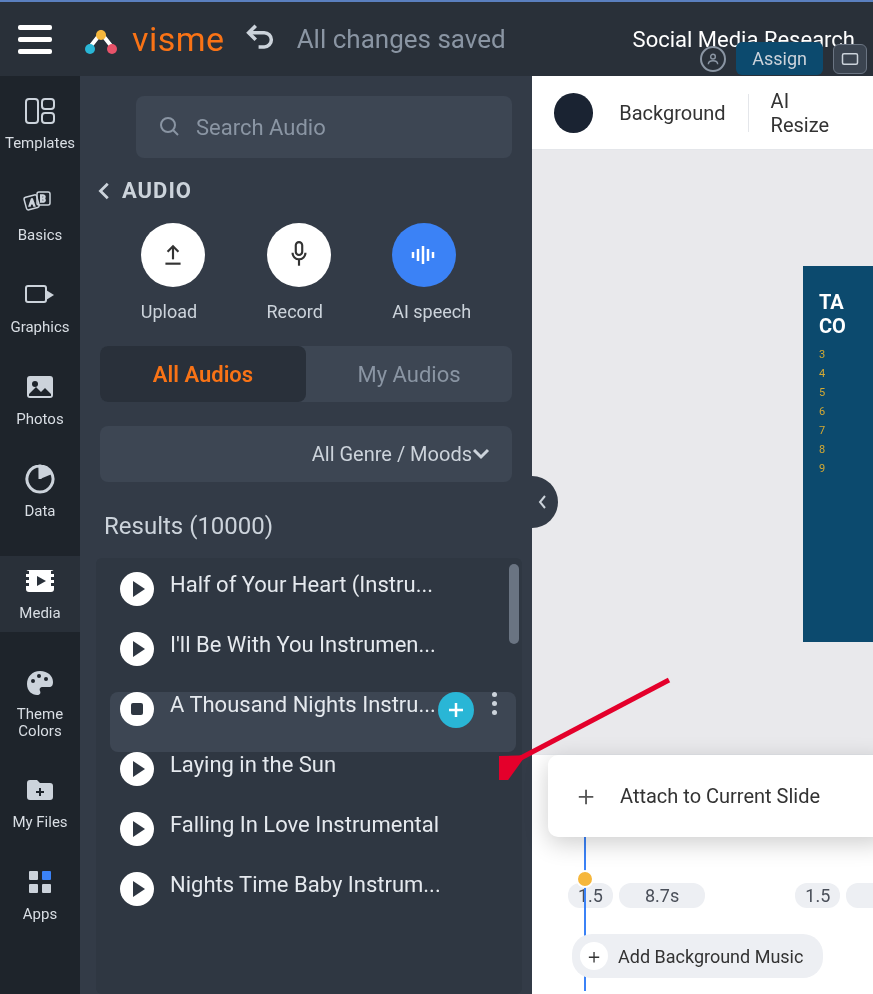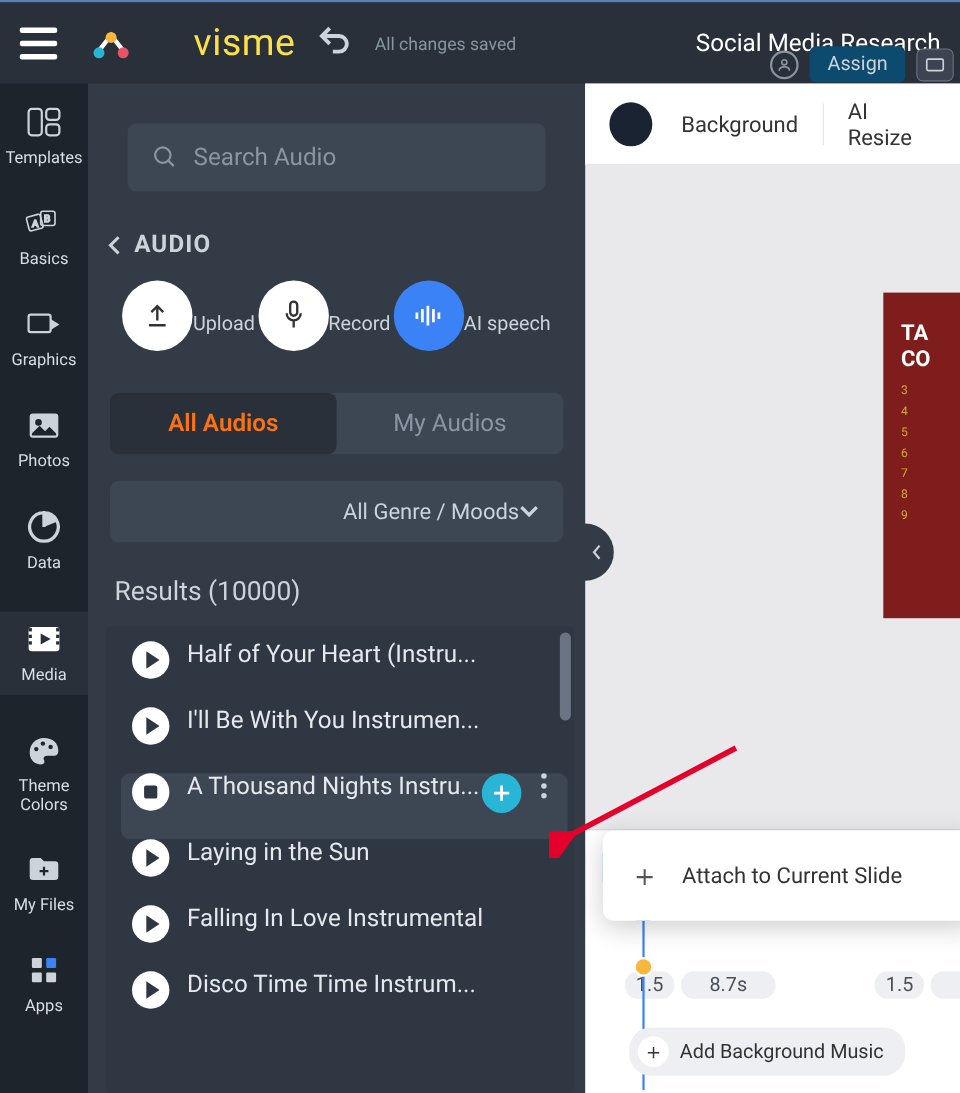--- a/index.html
+++ b/index.html
@@ -2,44 +2,44 @@
 <html><head>
 <meta charset="utf-8">
 <style>
   * { box-sizing: border-box; margin: 0; padding: 0; font-family: -apple-system, BlinkMacSystemFont, "Segoe UI", Roboto, Arial, sans-serif; }
   body { width: 873px; height: 994px; background: #293039; overflow: hidden; position: relative; }
   
   
   .top-header { height: 76px; background: #293039; display: flex; align-items: center; padding: 0 18px 0 10px; position: relative; border-top:2px solid #5a7fbf;}
   .hamburger { width:50px; height:50px; display:flex; flex-direction:column; justify-content:center; gap:7px; cursor:pointer; padding:8px;}
   .hamburger span{ height:5px; background:#fff; border-radius:2px;}
-  .logo { display:flex; align-items:center; color:#fde047; font-size:34px; margin-left:20px; font-weight:400; letter-spacing:0.5px;gap:44px;}
+  .logo { display:flex; align-items:center; color:#f97316; font-size:34px; margin-left:20px; font-weight:400; letter-spacing:0.5px;}
   .logo-swatch{ width:42px; height:28px; position:relative; margin-right:10px;}
   .undo { margin-left:18px; }
-  .save-status { color:#8a95a3; font-size:16px; margin-left:20px; }
+  .save-status { color:#8a95a3; font-size:26px; margin-left:20px; }
   .project-title { color:#fff; font-size:22px; margin-left:auto; }
   .header-right { position:absolute; right:0; top:40px; display:flex; align-items:center; gap:10px; padding-right:6px;}
   .assign-btn { background:#0c4a6e; color:#ccd3db; padding:6px 16px; border-radius:6px; font-size:18px;}
   .user-circ { width:26px; height:26px; border:2px solid #8a95a3; border-radius:50%; display:flex; align-items:center; justify-content:center;}
   .present-btn{ width:34px; height:30px; border:1px solid #6a7482; border-radius:6px; display:flex; align-items:center; justify-content:center; background:#3b4450;}
   
   
   .left-rail { position:absolute; left:0; top:76px; width:80px; bottom:0; background:#1e242b; display:flex; flex-direction:column; align-items:center; padding-top:20px;}
   .rail-item { display:flex; flex-direction:column; align-items:center; color:#d9dee4; font-size:15px; margin-bottom:36px; cursor:pointer; text-align:center; width:100%;}
   .rail-item.active{ background:#293039; padding:10px 0;}
   .rail-icon { width:36px; height:30px; display:flex; align-items:center; justify-content:center; margin-bottom:8px;}
   
   
   .audio-panel { position:absolute; left:80px; top:76px; width:452px; bottom:0; background:#333b47; display:flex; flex-direction:column;}
-  .search-wrap{ padding:36px;}
+  .search-wrap{ padding:20px;margin-left:36px;}
   .search-box{ background:#3d4653; border-radius:8px; height:62px; display:flex; align-items:center; padding:0 22px; color:#8a95a3; font-size:22px;}
   .search-box svg{ margin-right:14px;}
   .panel-title{ display:flex; align-items:center; color:#ccd3db; font-size:22px; font-weight:700; letter-spacing:1px; padding:0 20px 20px 14px;}
   .triple-actions{ display:flex; justify-content:space-around; padding:0 30px 24px;}
-  .circle-btn{ display:flex; align-items:center; cursor:pointer;}
+  .circle-btn{ display:flex; flex-direction:column; align-items:flex-start; cursor:pointer;}
   .circle{ width:64px; height:64px; border-radius:50%; background:#fff; display:flex; align-items:center; justify-content:center; margin-bottom:14px;}
   .circle.blue{ background:#3b82f6;}
   .circle-label{ color:#ccd3db; font-size:18px;}
   .tabs{ margin:0 20px; background:#3d4653; border-radius:8px; display:flex; height:56px;}
   .tab{ flex:1; display:flex; align-items:center; justify-content:center; color:#8a95a3; font-size:22px; border-radius:8px; cursor:pointer;}
   .tab.active{ background:#29303a; color:#f97316; font-weight:600;}
   .dropdown{ margin:24px 20px 0; background:#3d4653; border-radius:8px; height:56px; display:flex; align-items:center; justify-content:flex-end; padding:0 22px; color:#ccd3db; font-size:20px; cursor:pointer;}
   .results-label{ color:#ccd3db; font-size:24px; padding:30px 24px 18px;}
   .track-list{ margin:0 10px 0 16px; background:#2f3742; border-radius:6px; padding:14px 6px 14px 14px; position:relative; overflow:hidden; flex:1;}
   .track{ display:flex; align-items:flex-start; height:60px; color:#e5e9ee; font-size:22px; border-radius:8px; padding:0 10px; cursor:pointer;}
@@ -55,21 +55,21 @@
   
   
   .collapse-handle{ position:absolute; left:528px; top:476px; width:30px; height:52px; background:#333b47; border-radius:0 26px 26px 0; display:flex; align-items:center; justify-content:center; cursor:pointer; z-index:5;}
   
   
   .canvas-area{ position:absolute; left:532px; top:76px; right:0; bottom:240px; background:#e9e9ec;}
   .canvas-toolbar{ height:74px; background:#fff; display:flex; align-items:center; padding:0 22px; border-bottom:1px solid #e4e6ea;}
   .color-spot{ width:40px; height:40px; border-radius:50%; background:#1a2332;}
   .tb-label{ font-size:20px; color:#333; margin-left:26px;}
   .tb-div{ width:1px; height:38px; background:#e4e6ea; margin:0 22px;}
-  .slide-prev{ position:absolute; right:0; top:190px; width:70px; height:296px; background:#7f1d1d; color:#fff; padding:24px 16px; font-size:20px; font-weight:700; overflow:hidden;}
+  .slide-prev{ position:absolute; right:0; top:190px; width:70px; height:376px; background:#0c4a6e; color:#fff; padding:24px 16px; font-size:20px; font-weight:700; overflow:hidden;}
   .slide-prev .num{ color:#d4a933; font-size:11px; display:block; margin-top:6px; font-weight:400;}
   
   
   .timeline{ position:absolute; left:532px; right:0; bottom:0; height:240px; background:#fff; border-top:1px solid #e4e6ea;}
   .timeline-inner{ padding:10px 16px;}
   .slide-pill{ display:inline-flex; background:#fff; border:3px solid #3b82f6; border-radius:12px; height:48px; align-items:center; padding:0 14px 0 4px; gap:8px; position:relative;}
   .pill-thumb{ width:36px; height:36px; background:#fbde5a; border-radius:8px;}
   .pill-text{ font-size:20px; font-weight:700; color:#333;}
   .pill-sub{ font-size:18px; color:#6a6f7a;}
   .pill-edit{ position:absolute; right:-4px; top:-4px; width:40px; height:56px; background:#3b82f6; border-radius:0 12px 12px 0; display:flex; align-items:center; justify-content:center;}
@@ -323,21 +323,21 @@
     <div class="track">
       <span class="play-circ"></span>
       <span class="track-name">Laying in the Sun</span>
     </div>
     <div class="track">
       <span class="play-circ"></span>
       <span class="track-name">Falling In Love Instrumental</span>
     </div>
     <div class="track">
       <span class="play-circ"></span>
-      <span class="track-name">Disco Time Time Instrum...</span>
+      <span class="track-name">Nights Time Baby Instrum...</span>
     </div>
   </div>
 </div>
 
 <div class="collapse-handle">
   <svg width="10" height="16" viewBox="0 0 10 16" fill="none" stroke="#ccd3db" stroke-width="2">
       <polyline points="7 2 2 8 7 14"></polyline>
     </svg>
 </div>
 

